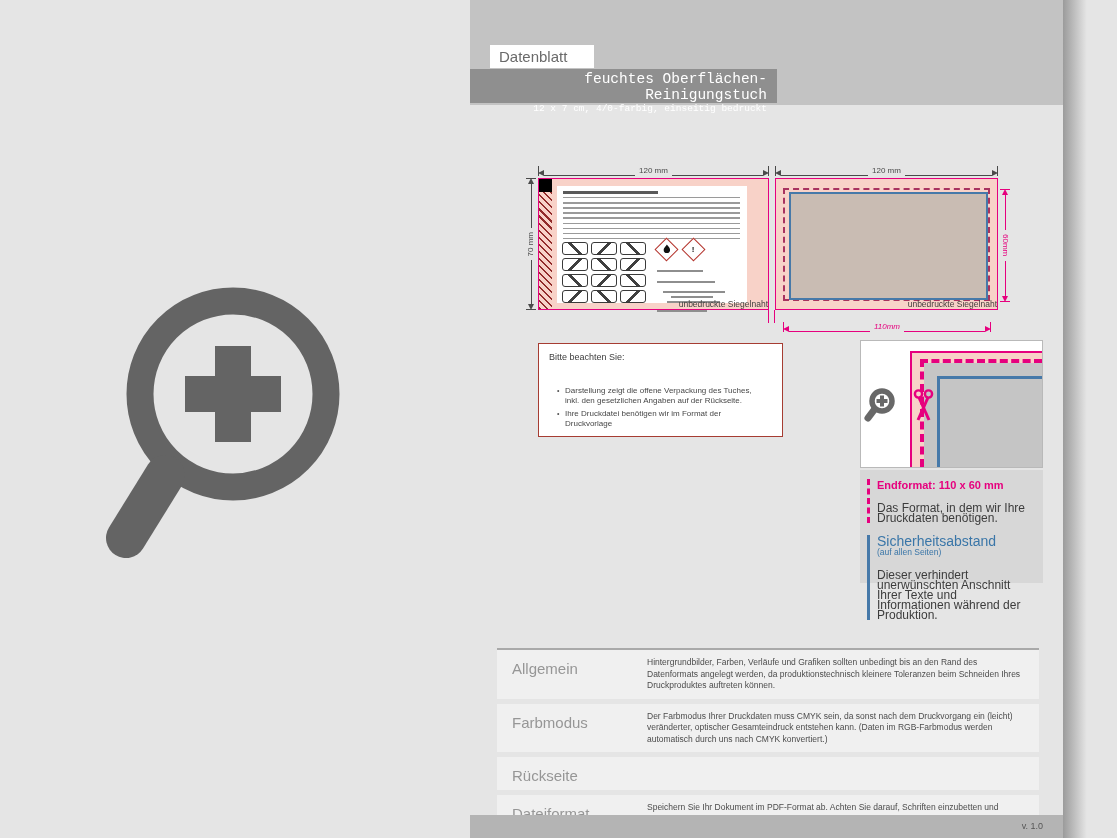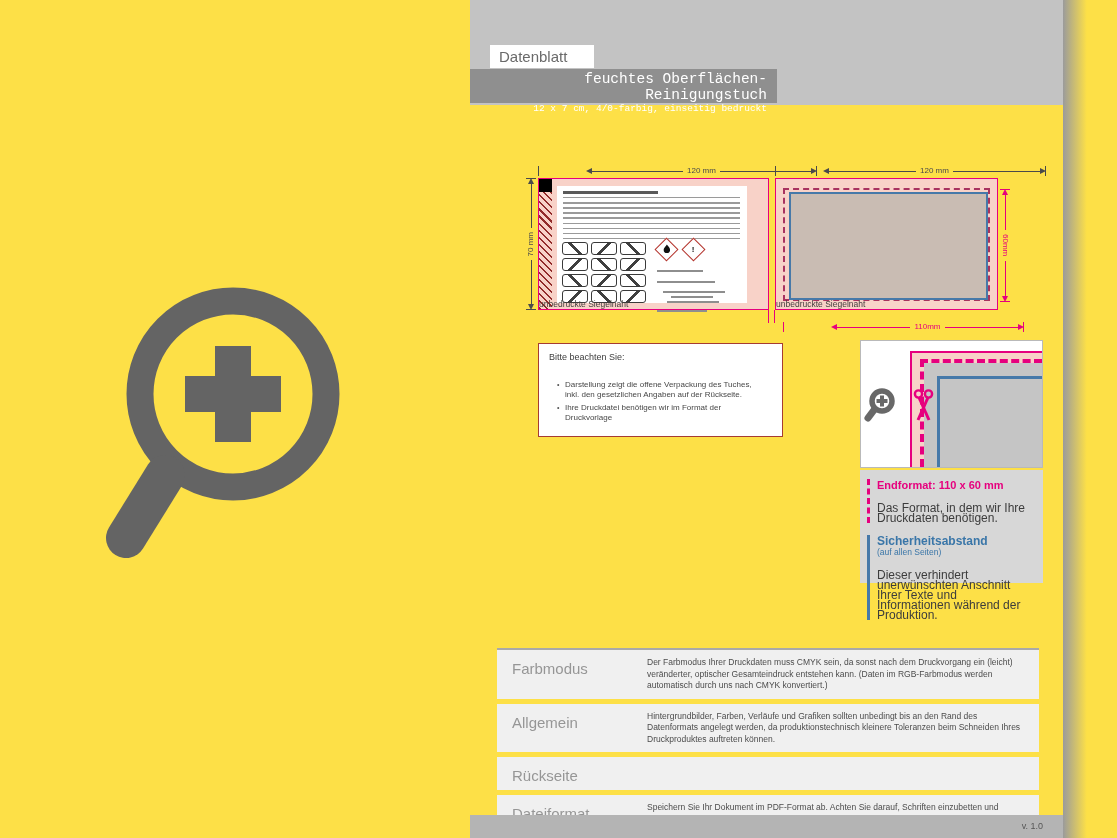--- a/index.html
+++ b/index.html
@@ -1,36 +1,36 @@
 <!DOCTYPE html>
 <html><head>
 <meta charset="utf-8">
 <style>
   html,body{margin:0;padding:0;background:#fff;}
   body{font-family:"Liberation Sans",sans-serif;}
-  #page{position:relative;width:1117px;height:838px;background:#fde047;overflow:hidden;}
+  #page{position:relative;width:1117px;height:838px;background:#e5e5e5;overflow:hidden;}
 
   
   .top-gray{position:absolute;left:470px;top:0;width:593px;height:105px;background:#c3c3c3;}
   .tab{position:absolute;left:490px;top:45px;width:104px;height:23px;background:#fff;
        color:#6a6a6a;font-size:15px;line-height:23px;padding-left:9px;box-sizing:border-box;}
   .titlebar{position:absolute;left:470px;top:69px;width:307px;height:34px;background:#8f8f8f;
        color:#fff;text-align:right;box-sizing:border-box;padding:2px 10px 0 0;font-family:Liberation Mono, monospace;}
   .titlebar .t1{font-size:14.5px;line-height:16px;}
   .titlebar .t2{font-size:9.5px;line-height:12px;}
   .shadow-right{position:absolute;left:1063px;top:0;width:28px;height:838px;
        background:linear-gradient(to right,#9b9b9b 0%,rgba(255,255,255,0) 85%);}
   .footer{position:absolute;left:470px;top:815px;width:593px;height:23px;background:#b4b4b4;
        color:#555;font-size:9px;line-height:23px;text-align:right;box-sizing:border-box;padding-right:20px;}
 
   
   .big-zoom{position:absolute;left:98px;top:258px;}
 
   
-  .hdim{position:absolute;display:flex;align-items:center;height:10px;padding-left:48px;}
+  .hdim{position:absolute;display:flex;align-items:flex-end;height:10px;}
   .hdim:before,.hdim:after{content:'';position:absolute;top:0;width:1px;height:10px;background:var(--c);}
   .hdim:before{left:0;} .hdim:after{right:0;}
   .hdim .ln{flex:1;height:0;border-top:1px solid var(--c);}
   .hdim .lab{font-size:8px;color:var(--c);padding:0 4px;line-height:10px;white-space:nowrap;}
   .hdim .al{width:0;height:0;border-style:solid;border-width:3px 6px 3px 0;border-color:transparent var(--c) transparent transparent;}
   .hdim .ar{width:0;height:0;border-style:solid;border-width:3px 0 3px 6px;border-color:transparent transparent transparent var(--c);}
   .vdim{position:absolute;display:flex;flex-direction:column;align-items:center;width:10px;}
   .vdim:before,.vdim:after{content:'';position:absolute;left:0;width:10px;height:1px;background:var(--c);}
   .vdim:before{top:0;} .vdim:after{bottom:0;}
   .vdim .ln{flex:1;width:0;border-left:1px solid var(--c);}
@@ -39,63 +39,63 @@
   .vdim .au{width:0;height:0;border-style:solid;border-width:0 3px 6px 3px;border-color:transparent transparent var(--c) transparent;}
   .vdim .ad{width:0;height:0;border-style:solid;border-width:6px 3px 0 3px;border-color:var(--c) transparent transparent transparent;}
 
   
   .panel{position:absolute;top:178px;height:132px;background:#f8d2c8;border:1px solid #e6007e;box-sizing:border-box;}
   .panel-l{left:538px;width:231px;}
   .panel-r{left:775px;width:223px;}
   .corner-black{position:absolute;left:0;top:0;width:13px;height:13px;background:#000;}
   .hatch{position:absolute;left:0;top:13px;width:13px;bottom:0;
      background:repeating-linear-gradient(45deg,rgba(135,25,25,.9) 0 1.5px,transparent 1.5px 5px);}
-  .seal{position:absolute;left:0;right:0;bottom:0;text-align:left;font-size:8.5px;color:#43403e;line-height:10px;}
+  .seal{position:absolute;left:0;right:0;bottom:0;text-align:right;font-size:8.5px;color:#43403e;line-height:10px;}
   .label-card{position:absolute;left:18px;top:7px;width:190px;height:117px;background:#fff;}
   .micro-head{position:absolute;left:6px;top:5px;width:95px;height:2.5px;background:#5a5a5a;}
   .micro-body{position:absolute;left:6px;top:11px;width:177px;height:42px;
      background:repeating-linear-gradient(to bottom,#9a9a9a 0 1.4px,transparent 1.4px 5.1px);}
   .micro-line{position:absolute;height:2px;background:#8e8e8e;}
   .picto-grid{position:absolute;left:5px;top:56px;display:grid;grid-template-columns:repeat(3,26px);
      grid-auto-rows:13px;gap:3px;}
   .picto{border:1px solid #3a3a3a;border-radius:3px;background:
      linear-gradient(45deg,transparent 43%,#3f3f3f 43% 57%,transparent 57%);}
   .picto.alt{background:
      linear-gradient(135deg,transparent 44%,#3f3f3f 44% 56%,transparent 56%),
      radial-gradient(circle at 50% 50%,#3f3f3f 0 1.5px,transparent 1.8px);}
   .ghs{position:absolute;width:15px;height:15px;background:#fff;border:1.6px solid #b5362f;
      transform:rotate(45deg);display:flex;align-items:center;justify-content:center;}
   .ghs .in{transform:rotate(-45deg);font-size:8px;font-weight:bold;color:#111;line-height:8px;}
   .fold-mark{position:absolute;width:1px;height:13px;background:#e6007e;top:310px;}
 
   
   .notice{position:absolute;left:538px;top:343px;width:245px;height:94px;border:1px solid #a63c32;
      background:#fff;box-sizing:border-box;padding:8px 10px;}
-  .notice .nt{font-size:9px;color:#3c3c3c;margin-bottom:18px;}
+  .notice .nt{font-size:9px;color:#3c3c3c;margin-bottom:24px;}
   .notice ul{list-style:none;margin:8px;padding:0;}
   .notice li{font-size:8px;color:#474747;line-height:10px;padding-left:8px;position:relative;margin-bottom:3px;}
   .notice li:before{content:'•';position:absolute;left:0;top:0;color:#555;font-size:7px;}
 
   
   .legend-ill{position:absolute;left:860px;top:340px;width:183px;height:128px;background:#fff;
      border:1px solid #b9b9b9;box-sizing:border-box;overflow:hidden;}
   .li-pink{position:absolute;left:49px;top:10px;right:0;bottom:0;background:#f8d2c8;
      border-top:2px solid #e6007e;border-left:2px solid #e6007e;}
   .li-gray{position:absolute;left:63px;top:22px;right:0;bottom:0;background:#c5c5c5;}
   .li-dash-h{position:absolute;left:59px;right:0;top:18px;border-top:4px dashed #e6007e;}
   .li-dash-v{position:absolute;left:59px;top:18px;bottom:0;border-left:4px dashed #e6007e;}
   .li-blue-h{position:absolute;left:76px;right:0;top:35px;border-top:3px solid #4679a9;}
   .li-blue-v{position:absolute;left:76px;top:35px;bottom:0;border-left:3px solid #4679a9;}
   .legend-box{position:absolute;left:860px;top:470px;width:183px;height:113px;background:#d7d7d7;
      box-sizing:border-box;padding:9px 8px 0 7px;}
   .ef{border-left:3px dashed #e6007e;padding-left:7px;margin-bottom:12px;}
   .ef .h{color:#e6007e;font-weight:bold;font-size:11px;line-height:12px;}
   .ef .b,.sa .b{color:#3c3c3c;font-size:12px;line-height:10px;margin-top:12px;width:152px;}
   .sa{border-left:3px solid #4679a9;padding-left:7px;}
-  .sa .h{color:#3a76a8;font-weight:bold;font-size:12px;line-height:12px;}
+  .sa .h{color:#3a76a8;font-weight:normal;font-size:14px;line-height:12px;}
   .sa .s{color:#3a76a8;font-size:8.5px;line-height:11px;}
 
   
   .tips-head{position:absolute;left:497px;top:620px;width:542px;height:25px;background:#a9a9a9;
      color:#fff;font-size:13.5px;line-height:25px;padding-left:14px;box-sizing:border-box;margin-top:28px;}
   .tips{position:absolute;left:497px;top:650px;width:542px;}
   .tip-row{display:flex;background:#f0f0f0;margin-bottom:5px;padding:6px 0;}
   .tip-row .lbl{width:150px;padding:4px 0 0 15px;font-size:15px;color:#969696;box-sizing:border-box;flex-shrink:0;}
   .tip-row .txt{flex:1;font-size:8.5px;color:#4c4c4c;line-height:11.5px;padding:1px 14px 1px 0;}
 </style>
@@ -139,21 +139,21 @@
     <span class="ln"></span>
       <span class="ad"></span>
   </div>
   <div class="vdim" style="--c:#e6007e;left:1000px;top:189px;height:113px;">
     <span class="au"></span>
       <span class="ln"></span>
     <span class="lab">60mm</span>
     <span class="ln"></span>
       <span class="ad"></span>
   </div>
-  <div class="hdim" style="--c:#e6007e;left:783px;width:193px;top:322px;">
+  <div class="hdim" style="--c:#e6007e;left:783px;width:208px;top:322px;font-style:italic;">
     <span class="al"></span>
       <span class="ln"></span>
     <span class="lab">110mm</span>
     <span class="ln"></span>
       <span class="ar"></span>
   </div>
 
   <div class="panel panel-l">
     <div class="corner-black"></div>
     <div class="hatch"></div>
@@ -239,28 +239,28 @@
     <div class="sa">
       <div class="h">Sicherheitsabstand</div>
       <div class="s">(auf allen Seiten)</div>
       <div class="b">Dieser verhindert unerwünschten Anschnitt Ihrer Texte und Informationen während der Produktion.</div>
     </div>
   </div>
 
   <div class="tips-head">4 Tipps zur fehlerfreien Gestaltung Ihrer Druckdaten</div>
   <div class="tips">
     <div class="tip-row">
+      <div class="lbl">Allgemein</div>
+      <div class="txt">Hintergrundbilder, Farben, Verläufe und Grafiken sollten unbedingt bis an den Rand des Datenformats angelegt werden, da produktionstechnisch kleinere Toleranzen beim Schneiden Ihres Druckproduktes auftreten können.</div>
+    </div>
+    <div class="tip-row">
       <div class="lbl">Farbmodus</div>
       <div class="txt">Der Farbmodus Ihrer Druckdaten muss CMYK sein, da sonst nach dem Druckvorgang ein (leicht) veränderter, optischer Gesamteindruck entstehen kann. (Daten im RGB-Farbmodus werden automatisch durch uns nach CMYK konvertiert.)</div>
     </div>
     <div class="tip-row">
-      <div class="lbl">Allgemein</div>
-      <div class="txt">Hintergrundbilder, Farben, Verläufe und Grafiken sollten unbedingt bis an den Rand des Datenformats angelegt werden, da produktionstechnisch kleinere Toleranzen beim Schneiden Ihres Druckproduktes auftreten können.</div>
-    </div>
-    <div class="tip-row">
       <div class="lbl">Rückseite</div>
     </div>
     <div class="tip-row">
       <div class="lbl">Dateiformat</div>
       <div class="txt">Speichern Sie Ihr Dokument im PDF-Format ab. Achten Sie darauf, Schriften einzubetten und (soweit als möglich) Transparenzen zu reduzieren.</div>
     </div>
   </div>
 
   <div class="footer">v. 1.0</div>
   <div class="shadow-right"></div>

